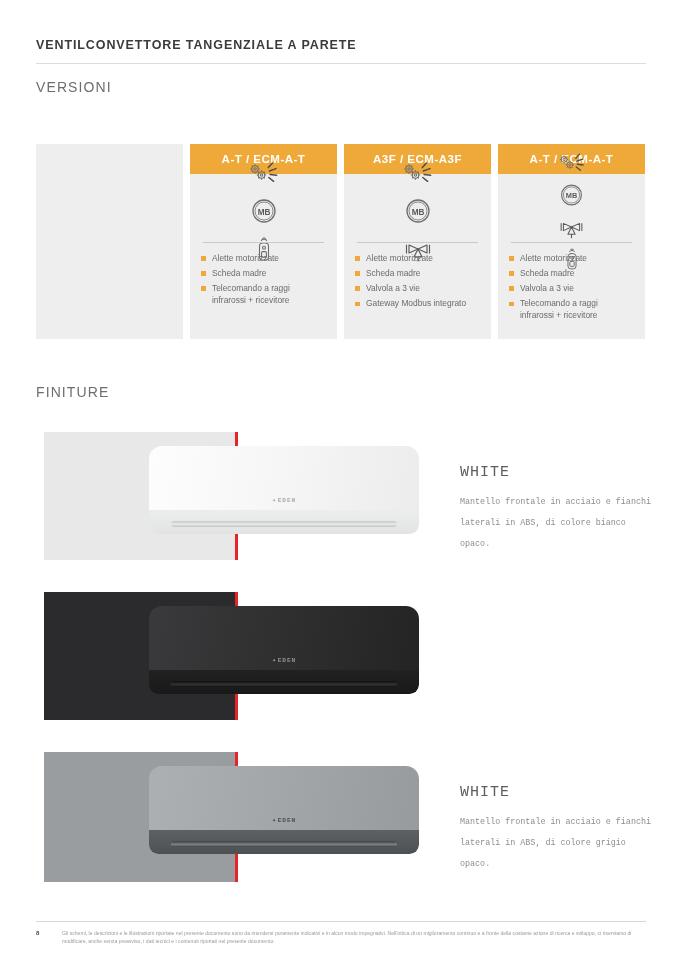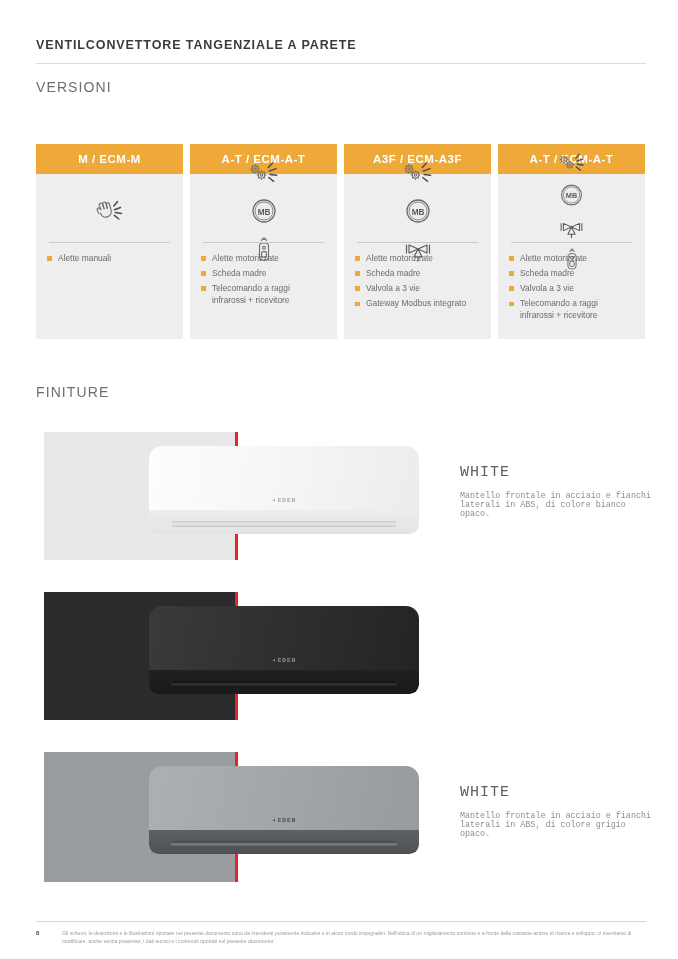--- a/index.html
+++ b/index.html
@@ -196,21 +196,21 @@
 
   .finish-text { position: absolute; left: 452px; top: 32px; width: 200px; }
   .finish-name {
     font-size: 15px;
     letter-spacing: 1px;
     color: #5d5d5d;
     margin-bottom: 11px;
   }
   .finish-desc {
     font-size: 8.4px;
-    line-height: 9px;
+    line-height: 21px;
     color: #8d8d8d;
   }
 
   
   .footer-rule {
     position: absolute;
     left: 36px; top: 921px;
     width: 610px; height: 1px;
     background: #d8d8d8;
   }
@@ -236,45 +236,20 @@
 <div class="page">
 
   <div class="page-title">VENTILCONVETTORE TANGENZIALE A PARETE</div>
   <div class="title-rule"></div>
 
   <div class="section-label" id="versioni-label">VERSIONI</div>
 
   <div class="cards">
 
     <div class="card">
-      <div class="card-header">M / ECM-M</div>
-      <div class="card-body">
-        <div class="icon-row single">
-          <span class="ico">
-            <svg width="34" height="30" viewBox="0 0 34 30">
-              <g fill="none" stroke="#6e6e6e" stroke-width="1.2" stroke-linecap="round" stroke-linejoin="round">
-                <path d="M6 17.5c-1.6-2.2-2-4.6-1.2-5.3.9-.8 2.1.1 3 1.3"></path>
-                <path d="M7.8 13.6 6.3 9.4c-.3-1 .2-1.9 1.1-2.2.9-.3 1.8.2 2.1 1.1l1.6 4.4"></path>
-                <path d="M11.1 12.7 9.8 8.4c-.3-1 .2-1.9 1.1-2.2.9-.3 1.8.2 2.1 1.2l1.3 4.2"></path>
-                <path d="M14.3 12.6 13.3 9c-.3-1 .2-1.9 1.1-2.1.9-.3 1.8.2 2 1.2l1.6 5.6c.9 3.3-.7 6.3-3.6 7.2-3 .9-5.9-.6-6.9-3.6"></path>
-              </g>
-              <g stroke="#4d4d4d" stroke-width="1.5" stroke-linecap="round">
-                <path d="M24.5 5.5 20.8 10"></path>
-                <path d="M27.5 11.5 21.5 13.8"></path>
-                <path d="M28.5 17.5 22.4 16.6"></path>
-                <path d="M25.8 23 21.4 19.4"></path>
-              </g>
-            </svg>
-          </span>
-        </div>
-        <div class="icon-sep"></div>
-        <ul class="feat-list">
-          <li class="feat-item">Alette manuali</li>
-        </ul>
-      </div>
     </div>
 
     <div class="card">
       <div class="card-header">A-T / ECM-A-T</div>
       <div class="card-body">
         <div class="icon-row">
           <span class="ico">
             <svg width="34" height="30" viewBox="0 0 34 30">
               <g fill="none" stroke="#6e6e6e" stroke-width="1.1">
                 <circle cx="8" cy="11" r="3.2"></circle>

